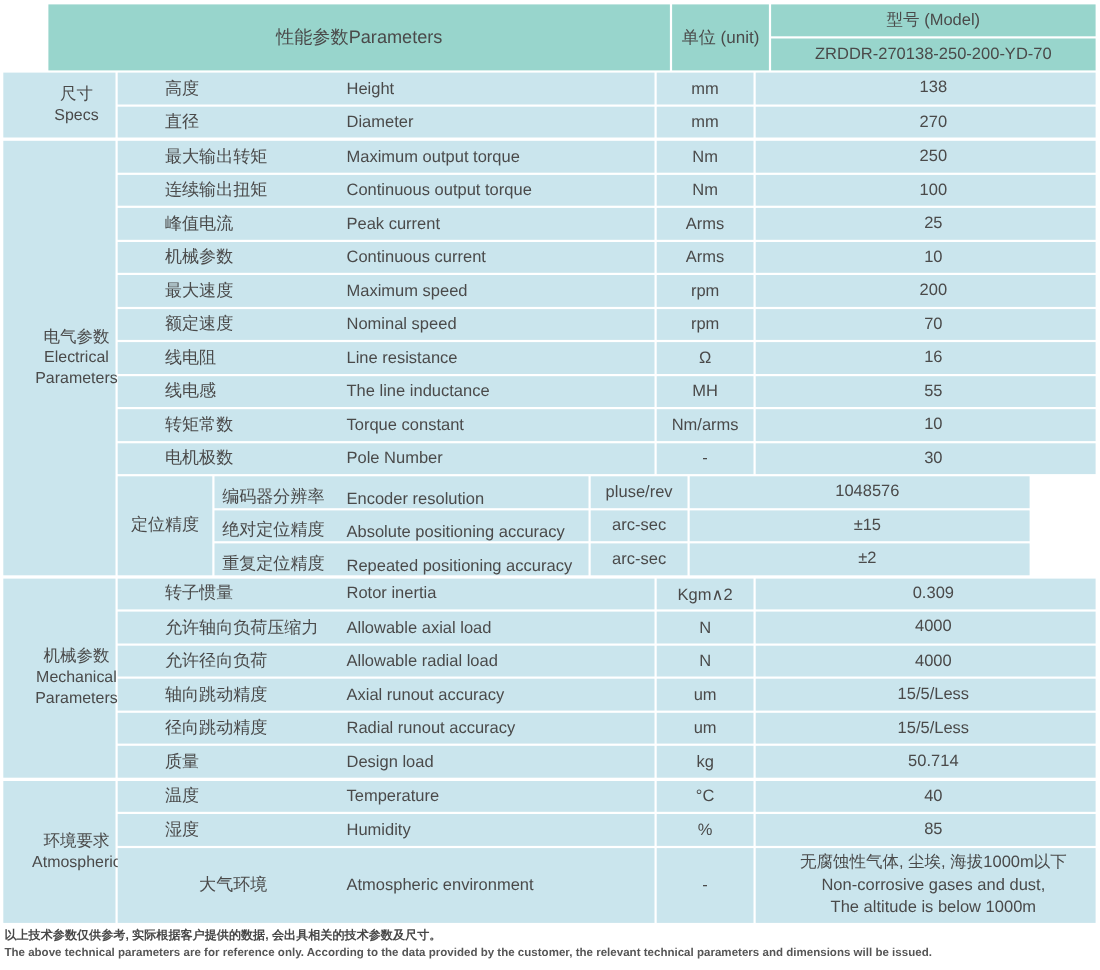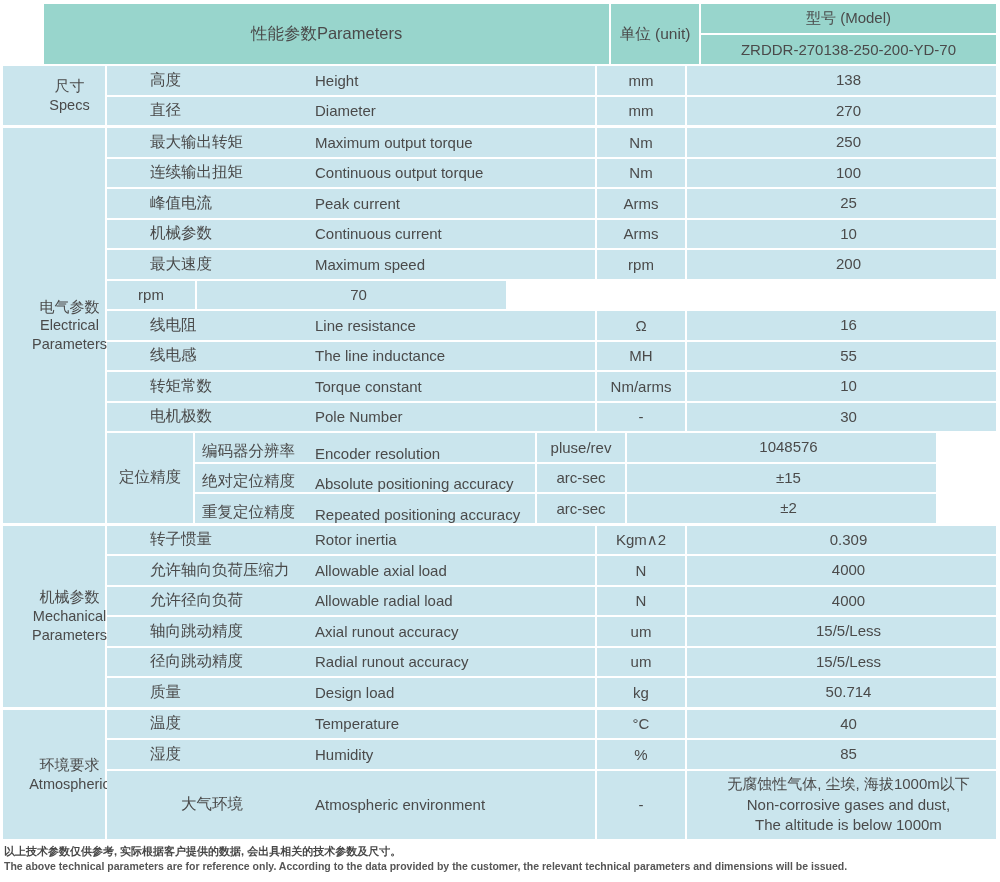--- a/index.html
+++ b/index.html
@@ -129,20 +129,24 @@
             </div>
             <div class="row">
               <div class="cell param">
                 <span class="cn">最大速度</span>
                 <span class="en">Maximum speed</span>
               </div>
               <div class="cell unit">rpm</div>
               <div class="cell value">200</div>
             </div>
             <div class="row">
+              <div class="cell param">
+                <span class="cn">额定速度</span>
+                <span class="en">Nominal speed</span>
+              </div>
               <div class="cell unit">rpm</div>
               <div class="cell value">70</div>
             </div>
             <div class="row">
               <div class="cell param">
                 <span class="cn">线电阻</span>
                 <span class="en">Line resistance</span>
               </div>
               <div class="cell unit">Ω</div>
               <div class="cell value">16</div>

